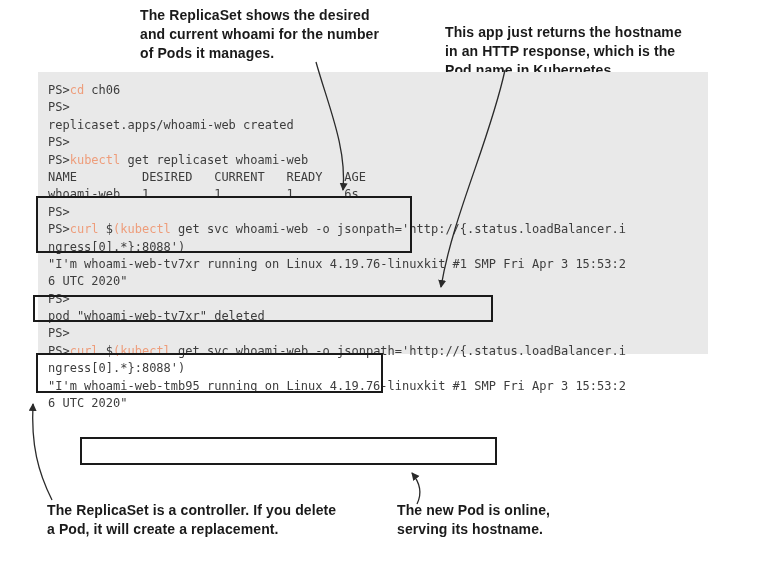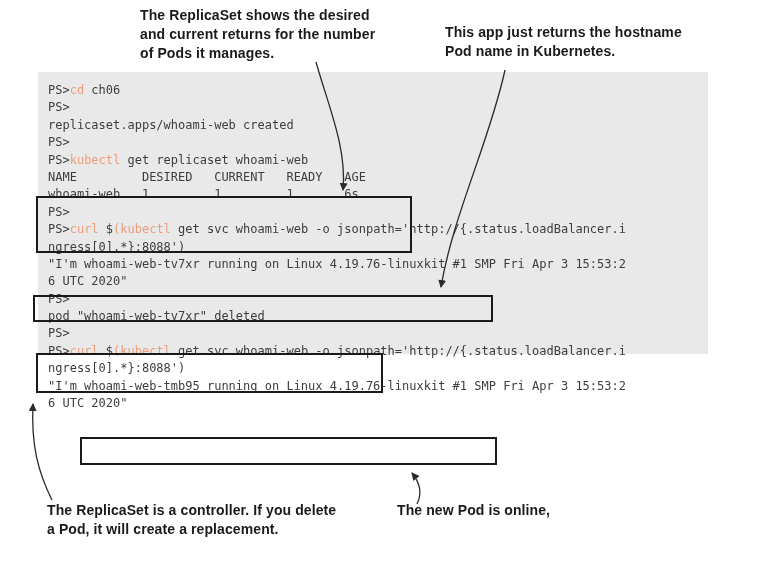--- a/index.html
+++ b/index.html
@@ -36,26 +36,27 @@
   #arrows{position:absolute;left:0;top:0;width:762px;height:563px;pointer-events:none;}
   #arrows path.lead{fill:none;stroke:var(--arrow);stroke-width:1.3px;}
 </style>
 </head>
 <body>
 
 <div id="page">
 
   <div class="annotation" style="left:140px;top:6px;">
     <div>The ReplicaSet shows the desired</div>
-    <div>and current returns for the number</div>
+    <div>and current whoami for the number</div>
     <div>of Pods it manages.</div>
   </div>
 
   <div class="annotation" style="left:445px;top:6px;margin-top:17px;">
     <div>This app just returns the hostname</div>
+    <div>in an HTTP response, which is the</div>
     <div>Pod name in Kubernetes.</div>
   </div>
 
   <div class="terminal">
     <div>
         <div class="t-line"><span class="txt">PS&gt;</span><span class="cmd">cd</span><span class="txt"> ch06</span></div>
         <div class="t-line"><span class="txt">PS&gt;</span></div>
         <div class="t-line"><span class="txt">replicaset.apps/whoami-web created</span></div>
         <div class="t-line"><span class="txt">PS&gt;</span></div>
         <div class="t-line"><span class="txt">PS&gt;</span><span class="cmd">kubectl</span><span class="txt"> get replicaset whoami-web</span></div>
@@ -93,15 +94,16 @@
     <path class="lead" d="M417,504 C422,494 421,484 412,473" marker-end="url(#ah)"></path>
   </svg>
 
   <div class="annotation" style="left:47px;top:501px;">
     <div>The ReplicaSet is a controller. If you delete</div>
     <div>a Pod, it will create a replacement.</div>
   </div>
 
   <div class="annotation" style="left:397px;top:501px;">
     <div>The new Pod is online,</div>
+    <div>serving its hostname.</div>
   </div>
 
 </div>
 
 </body></html>

